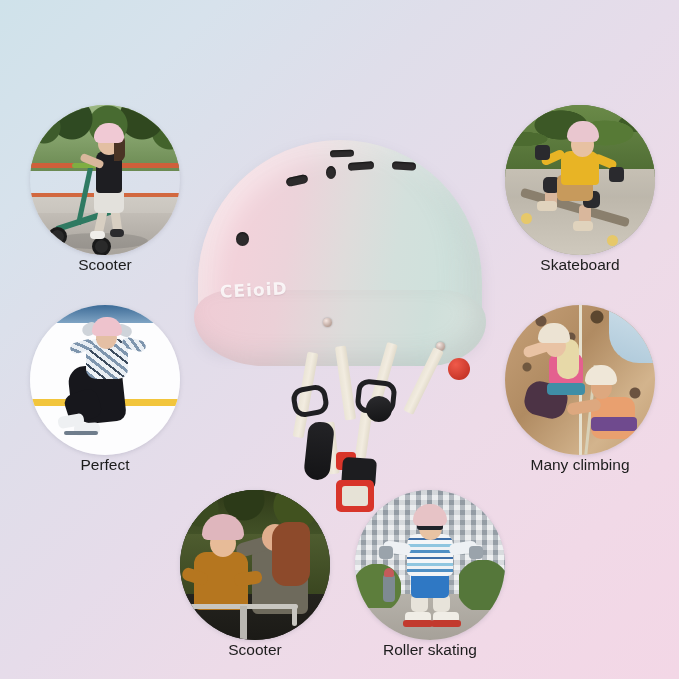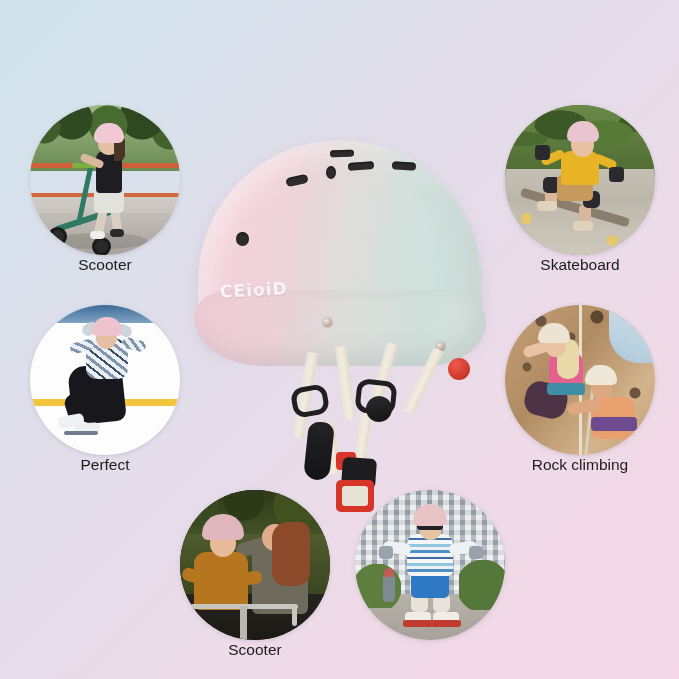--- a/index.html
+++ b/index.html
@@ -480,21 +480,21 @@
         <div class="layer rc-p1hair"></div>
         <div class="layer rc-p1head"></div>
         <div class="layer rc-p1helm"></div>
         <div class="layer rc-p2body"></div>
         <div class="layer rc-p2belt"></div>
         <div class="layer rc-p2arm"></div>
         <div class="layer rc-p2head"></div>
         <div class="layer rc-p2helm"></div>
       </div>
     </div>
-    <div class="circle-label">Rock climbing</div>
+    <div class="circle-label">Many climbing</div>
   </div>
 
   <div class="circle-item" style="left:180px; top:490px;">
     <div class="circle-photo">
       <div class="scene">
         <div class="layer bc-bg"></div>
         <div class="layer bc-trees"></div>
         <div class="layer bc-grass"></div>
         <div class="layer bc-ground"></div>
         <div class="layer bc-mom"></div>
@@ -534,15 +534,16 @@
         <div class="layer rs-shirt"></div>
         <div class="layer rs-armL"></div>
         <div class="layer rs-armR"></div>
         <div class="layer rs-gl1"></div>
         <div class="layer rs-gl2"></div>
         <div class="layer rs-head"></div>
         <div class="layer rs-glass"></div>
         <div class="layer rs-helm"></div>
       </div>
     </div>
+    <div class="circle-label">Roller skating</div>
   </div>
 
 </div>
 
 </body></html>

